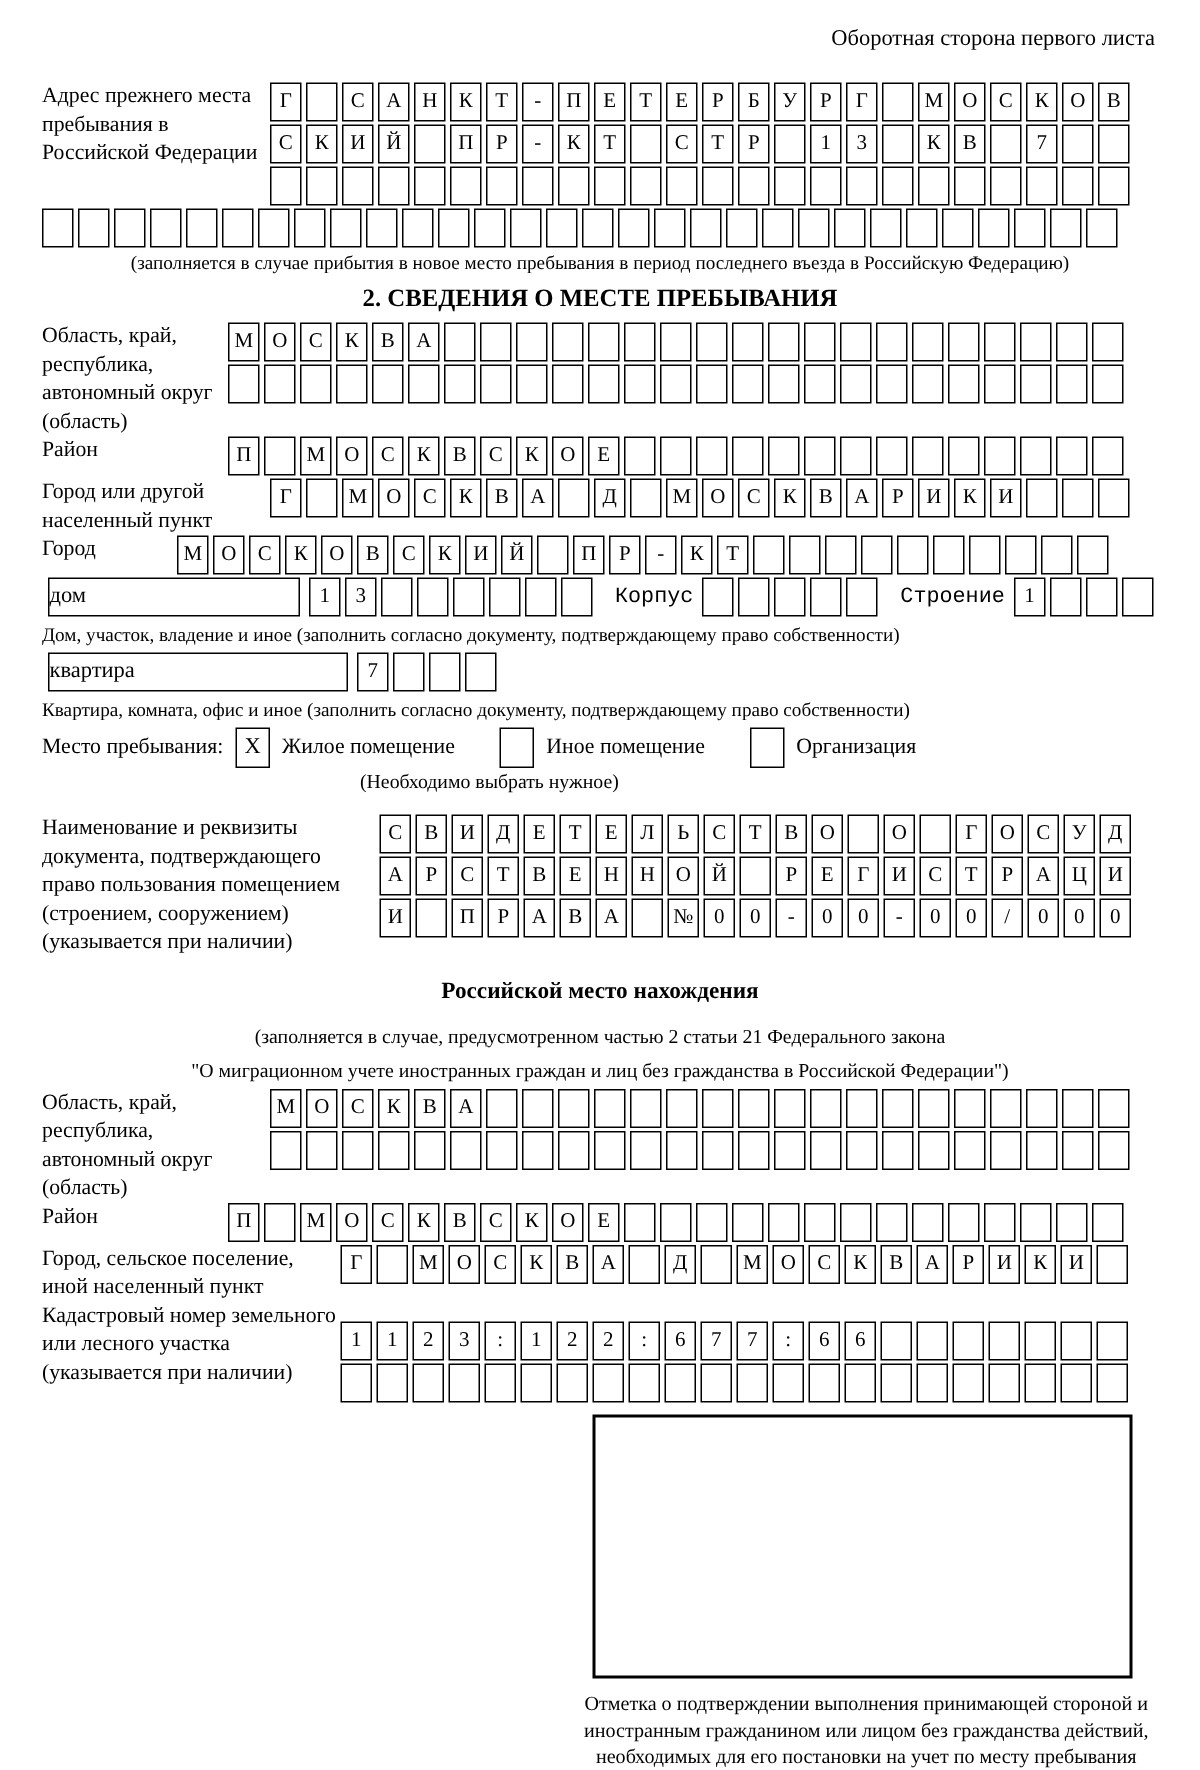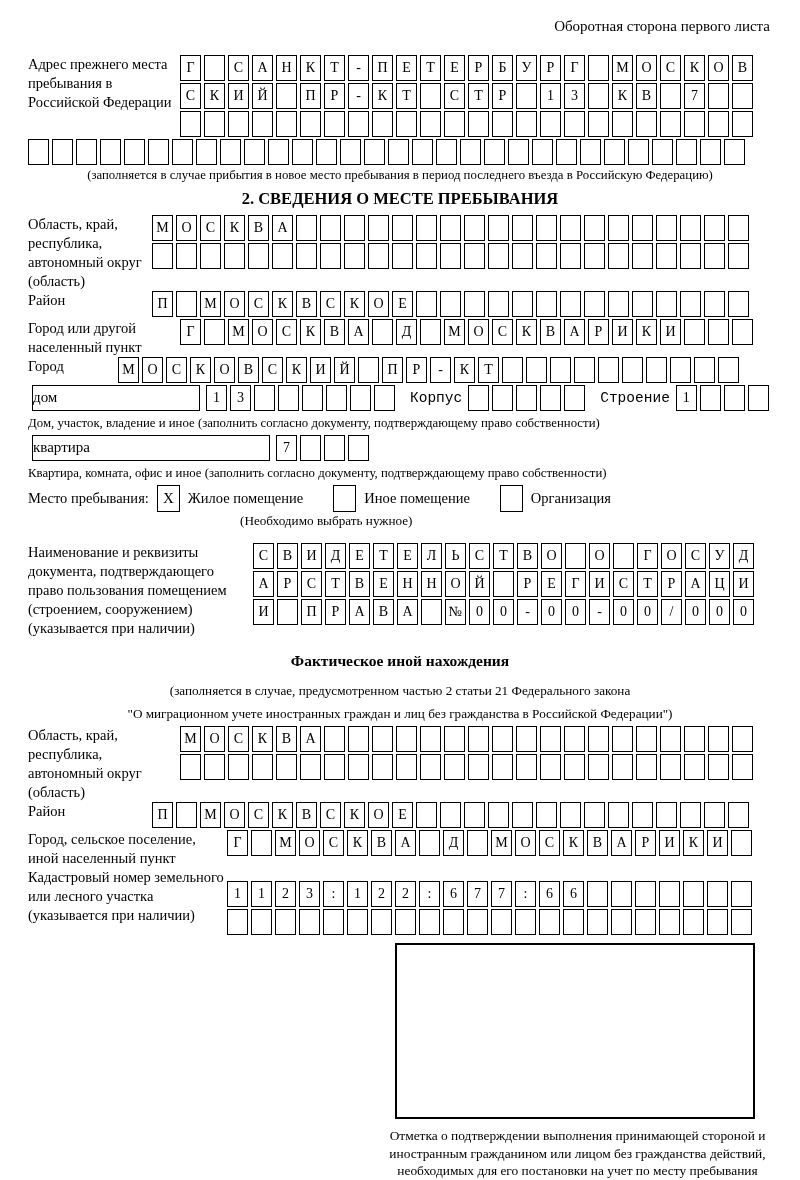--- a/index.html
+++ b/index.html
@@ -36,21 +36,21 @@
   .fact-title{
     text-align:center;font-weight:bold;font-size:15.5px;margin:14px 0 10px 0;
   }
   .fact-cap{text-align:center;font-size:13.2px;line-height:21px;margin:0 0 2px 0;}
   .widebox{
     box-sizing:border-box;flex:none;height:26px;
     border:1.7px solid #000;text-align:left;
     font-size:15px;line-height:23px;margin-right:6px;
   }
   .wb168{width:168px;margin-left:4px;}
-  .wb200{width:238px;margin-left:4px;}
+  .wb200{width:200px;margin-left:4px;}
   .inline-lbl{font-size:14.5px;line-height:26px;flex:none;}
   .mr6{margin-right:6px;font-family:Liberation Mono, monospace;}
   .ml12{margin-left:12px;}
   .cb{
     box-sizing:border-box;flex:none;width:23px;height:27px;
     border:1.7px solid #000;text-align:center;
     font-size:15px;line-height:24px;margin:0 8px;
   }
   .opt{margin-right:22px;}
   .mb2{margin-bottom:2px;}
@@ -466,21 +466,21 @@
           <span class="cell">0</span>
           <span class="cell">0</span>
           <span class="cell">/</span>
           <span class="cell">0</span>
           <span class="cell">0</span>
           <span class="cell">0</span>
         </div>
     </div>
   </div>
 
-  <div class="fact-title">Фактическое иной нахождения</div>
+  <div class="fact-title">Российской место нахождения</div>
   <div class="fact-cap">(заполняется в случае, предусмотренном частью 2 статьи 21 Федерального закона</div>
   <div class="fact-cap">"О миграционном учете иностранных граждан и лиц без гражданства в Российской Федерации")</div>
 
   <div class="frow">
     <div class="lbl w152">Область, край, республика, автономный округ (область)</div>
     <div class="rows">
       <div class="cells">
           <span class="cell">М</span>
           <span class="cell">О</span>
           <span class="cell">С</span>

